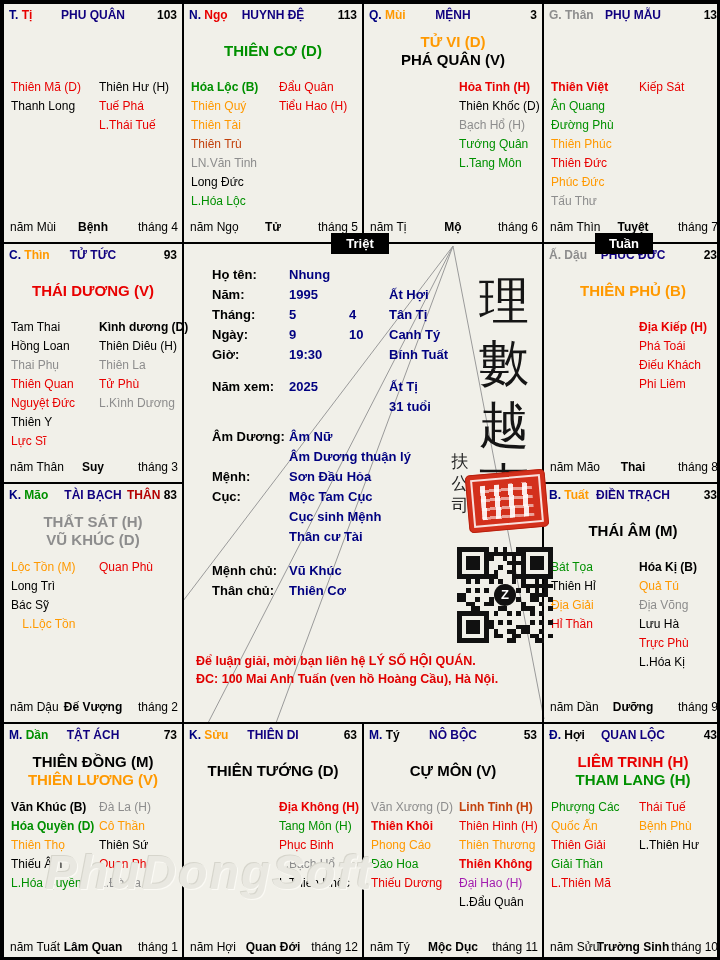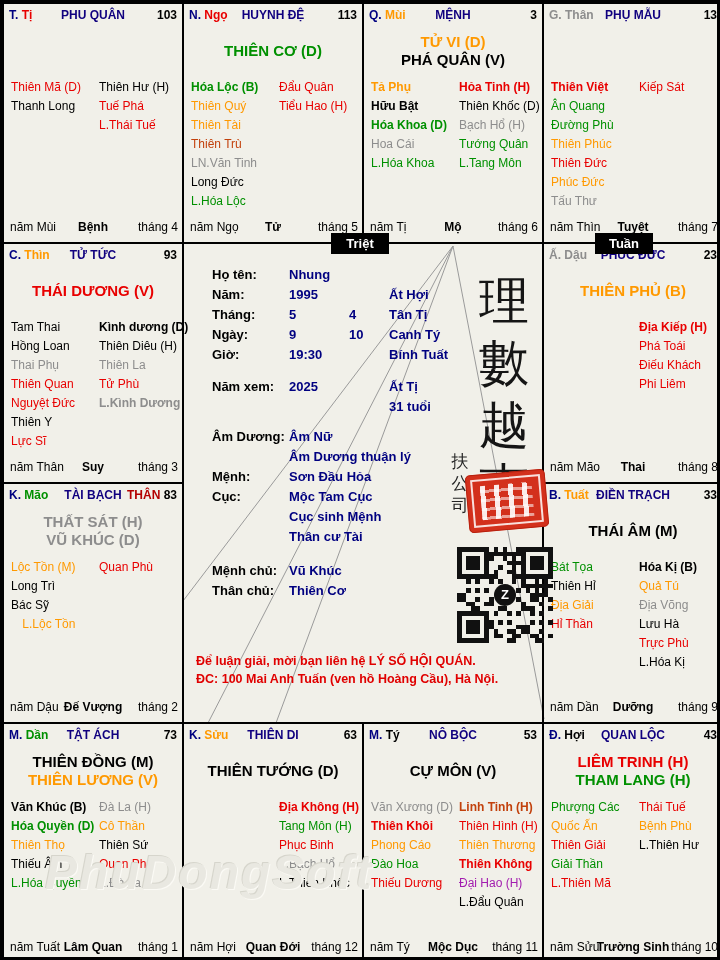--- a/index.html
+++ b/index.html
@@ -112,27 +112,20 @@
       <div class="palace" style="left: 360px; top: 0px;">
         <div class="p-head">
           <span class="p-sb"><span class="b" style="color: rgb(0, 0, 128);">Q. </span><span class="b" style="color: rgb(255, 153, 0);">Mùi</span></span>
           <span class="p-name">MỆNH</span>
           <span class="p-num"><span class="b" style="color: rgb(0, 0, 0);">3</span></span>
         </div>
         <div class="p-main">
           <div style="color: rgb(255, 153, 0);">TỬ VI (D)</div>
           <div style="color: rgb(0, 0, 0);">PHÁ QUÂN (V)</div>
         </div>
-        <div class="p-col-l">
-          <div class="b" style="color: rgb(255, 153, 0);">Tả Phụ</div>
-          <div class="b" style="color: rgb(0, 0, 0);">Hữu Bật</div>
-          <div class="b" style="color: rgb(0, 144, 0);">Hóa Khoa (D)</div>
-          <div style="color: rgb(141, 141, 141);">Hoa Cái</div>
-          <div style="color: rgb(0, 144, 0);">L.Hóa Khoa</div>
-        </div>
         <div class="p-col-r">
           <div class="b" style="color: rgb(232, 0, 0);">Hỏa Tinh (H)</div>
           <div style="color: rgb(0, 0, 0);">Thiên Khốc (D)</div>
           <div style="color: rgb(141, 141, 141);">Bạch Hổ (H)</div>
           <div style="color: rgb(0, 144, 0);">Tướng Quân</div>
           <div style="color: rgb(0, 144, 0);">L.Tang Môn</div>
         </div>
         <div class="p-foot">
           <span class="f-nam">năm Tị</span>
           <span class="f-stage">Mộ</span>
@@ -180,21 +173,21 @@
           <div style="color: rgb(232, 0, 0);">Thiên Quan</div>
           <div style="color: rgb(232, 0, 0);">Nguyệt Đức</div>
           <div style="color: rgb(0, 0, 0);">Thiên Y</div>
           <div style="color: rgb(232, 0, 0);">Lực Sĩ</div>
         </div>
         <div class="p-col-r">
           <div class="b" style="color: rgb(0, 0, 0);">Kình dương (D)</div>
           <div style="color: rgb(0, 0, 0);">Thiên Diêu (H)</div>
           <div style="color: rgb(141, 141, 141);">Thiên La</div>
           <div style="color: rgb(232, 0, 0);">Tử Phù</div>
-          <div style="color: rgb(141, 141, 141); font-weight: bold;">L.Kình Dương</div>
+          <div style="color: rgb(141, 141, 141);">L.Kình Dương</div>
         </div>
         <div class="p-foot">
           <span class="f-nam">năm Thân</span>
           <span class="f-stage">Suy</span>
           <span class="f-thang">tháng 3</span>
         </div>
       </div>
       <div class="palace" style="left: 540px; top: 240px;">
         <div class="p-head">
           <span class="p-sb"><span class="b" style="color: rgb(141, 141, 141);">Ấ. </span><span class="b" style="color: rgb(141, 141, 141);">Dậu</span></span>

